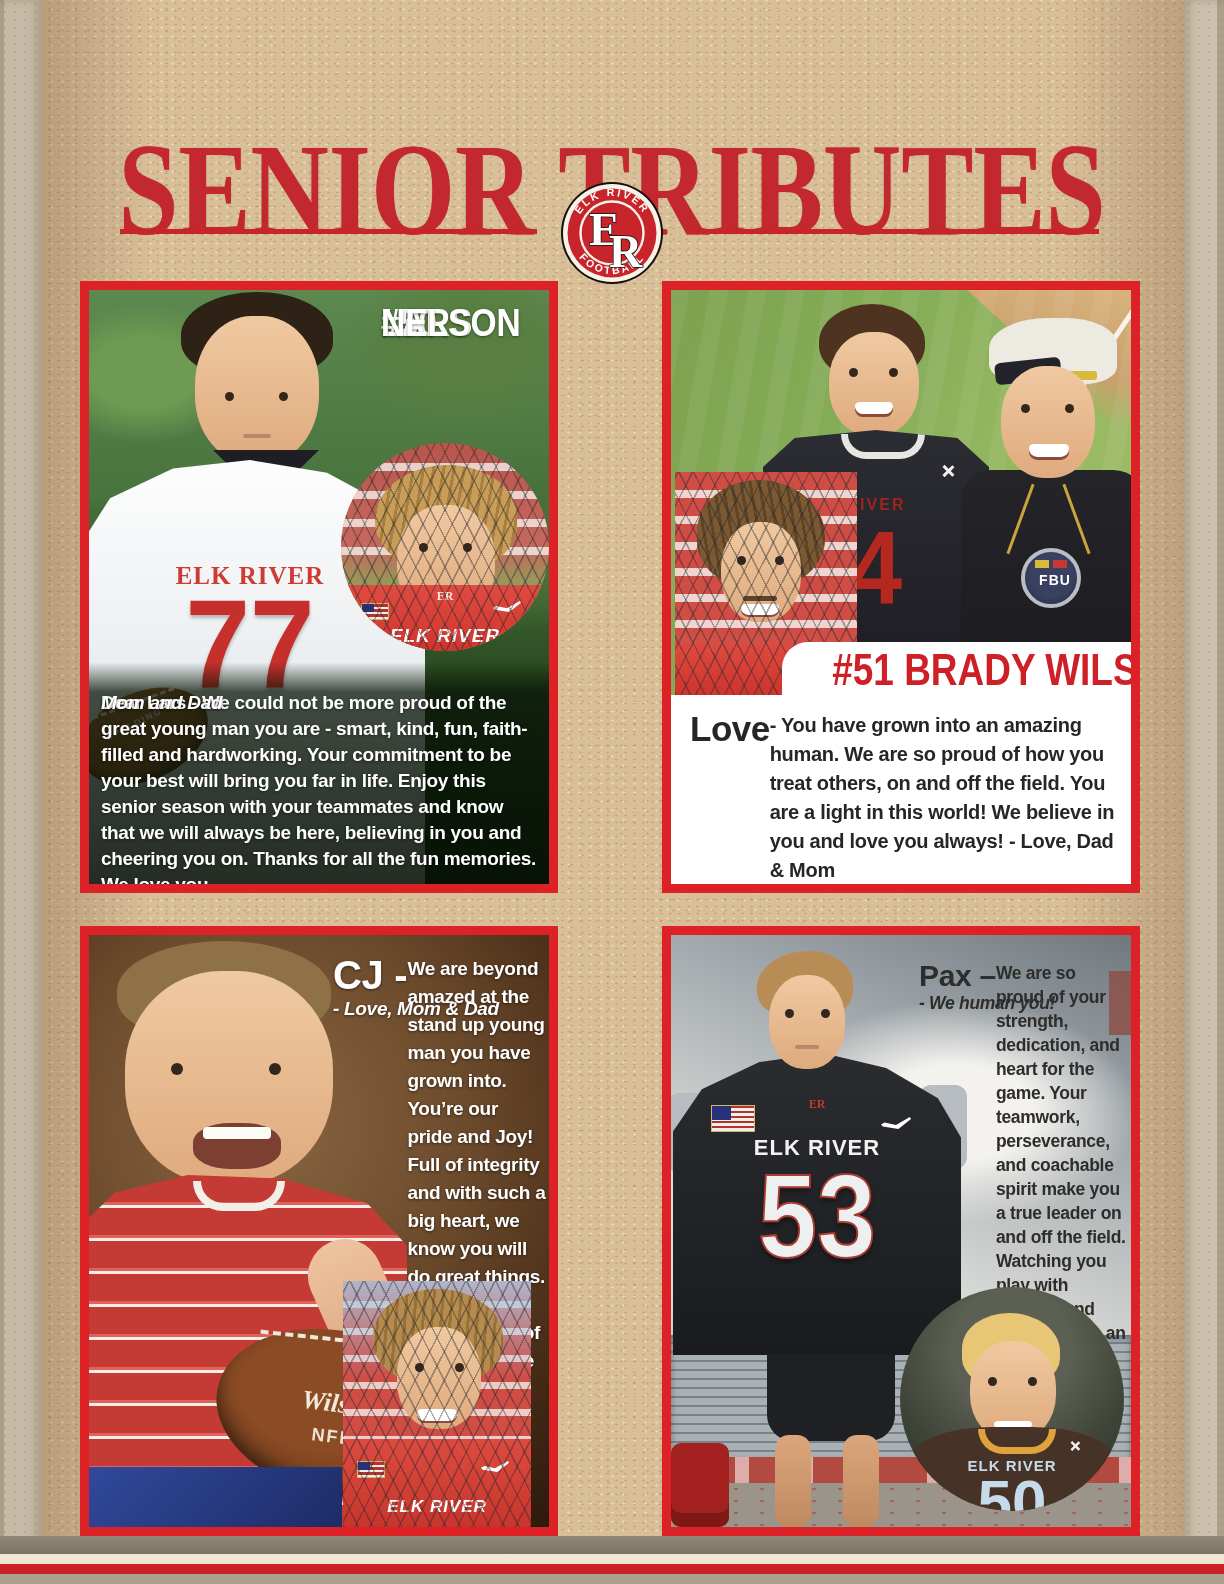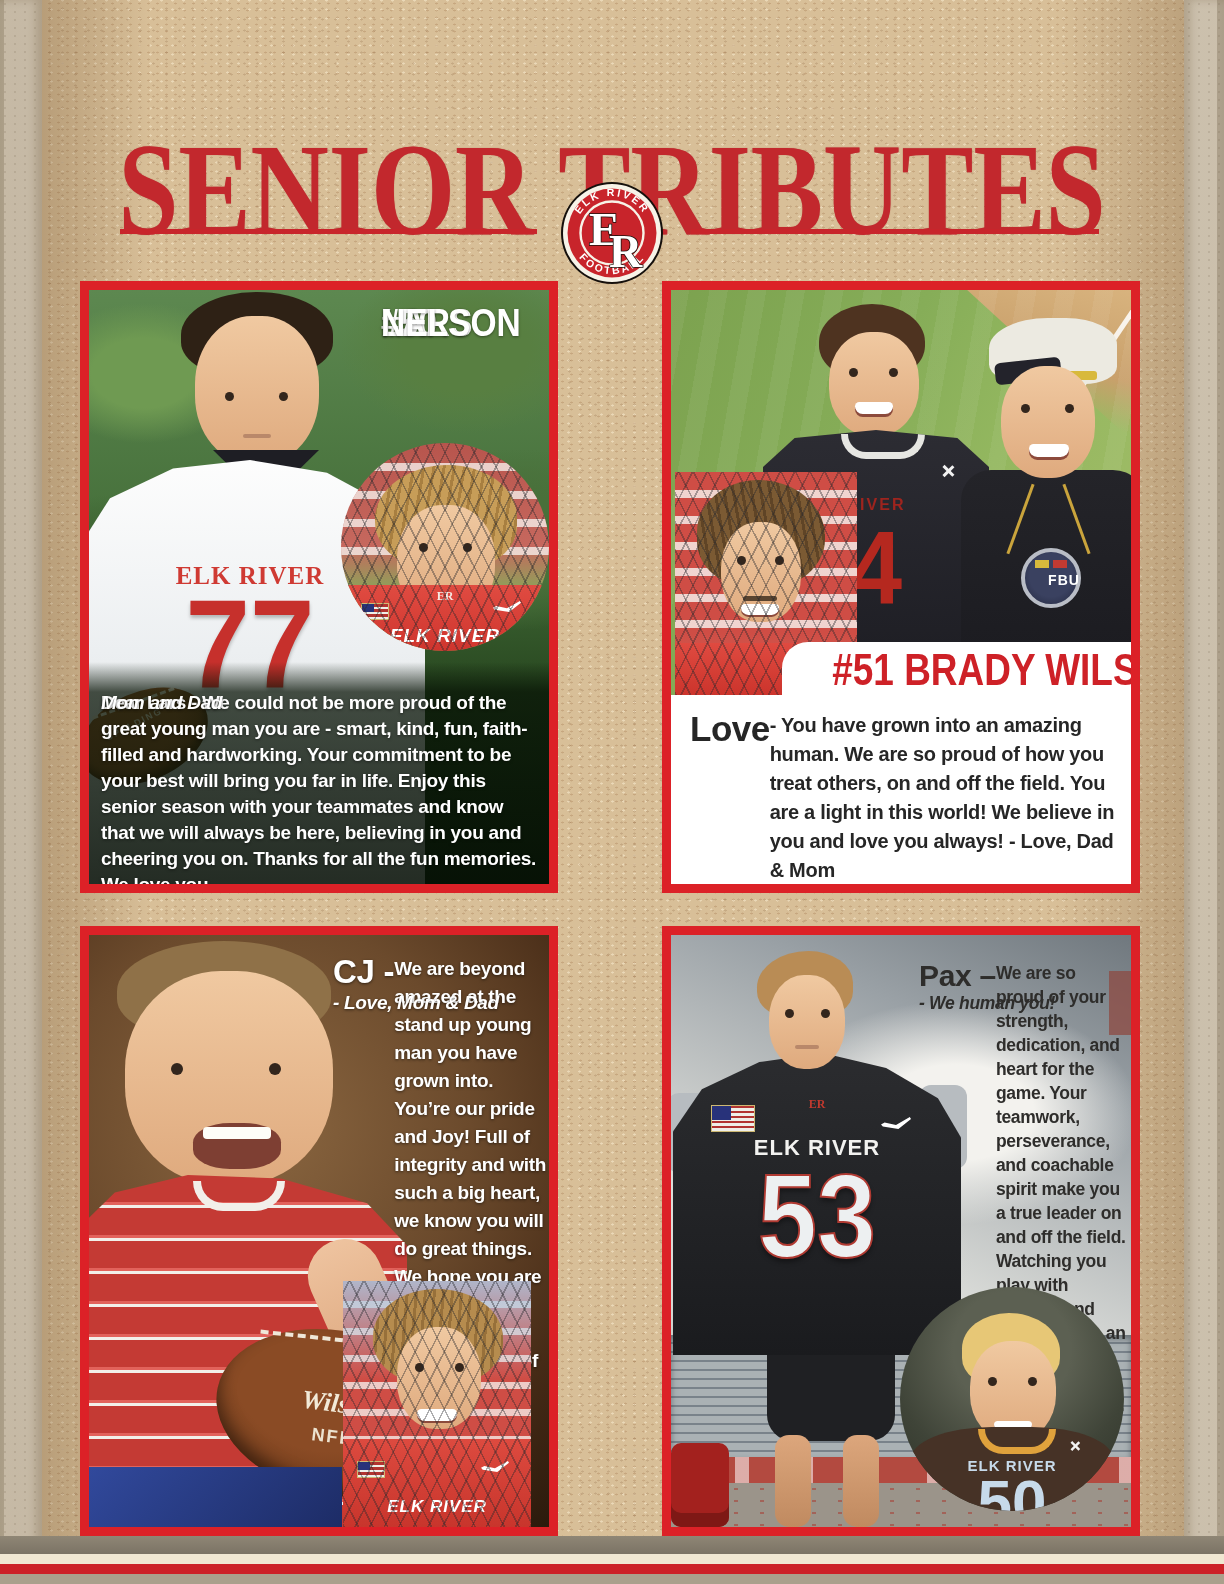--- a/index.html
+++ b/index.html
@@ -106,21 +106,21 @@
   .c2-cap::after{content:"";position:absolute;left:6px;bottom:2px;width:66px;height:22px;background:#23232b;border-radius:6px;transform:rotate(-6deg);}
   .c2-cap i{left:74px;bottom:4px;width:34px;height:9px;background:#d8b93c;border-radius:3px;}
   .c2-teen-face{left:330px;top:76px;width:94px;height:112px;}
   .c2-teen-face::before{left:20px;top:38px;box-shadow:44px 0 0 #33261d;}
   .c2-teen-face .smile{left:28px;top:78px;width:40px;height:13px;background:#fff;border-radius:5px 5px 9px 9px;box-shadow:0 3px 0 #8c4a3c;}
   .c2-teen-body{left:290px;top:180px;width:186px;height:225px;background:linear-gradient(180deg,#242429,#1a1a1f);border-radius:30px 34px 0 0;}
   .c2-chain1,.c2-chain2{width:3px;height:74px;background:#caa43c;}
   .c2-chain1{left:348px;top:192px;transform:rotate(20deg);}
   .c2-chain2{left:404px;top:192px;transform:rotate(-20deg);}
   .c2-medal{left:350px;top:258px;width:60px;height:60px;border-radius:50%;background:radial-gradient(circle at 50% 45%, #3a4160 0 55%, #23283f 100%);border:4px solid #b9bdc6;}
-  .c2-medal .fbu{left:13px;top:20px;width:100%;text-align:center;color:#fff;font-weight:700;font-size:14px;letter-spacing:1px;}
+  .c2-medal .fbu{left:4px;top:20px;width:100%;text-align:center;color:#fff;font-weight:700;font-size:14px;letter-spacing:1px;}
   .c2-medal::before{content:"";position:absolute;left:10px;top:8px;width:14px;height:8px;background:#d8b93c;box-shadow:18px 0 0 #c23a32;}
   .c2-inset{left:4px;top:182px;width:182px;height:223px;overflow:hidden;
     background:linear-gradient(180deg,#cf4d45 0 72%,#d86558 100%);}
   .c2-inset .stripes{left:0;top:0;width:100%;height:100%;
     background:repeating-linear-gradient(180deg, transparent 0 18px, rgba(248,246,242,.8) 18px 26px);}
   .c2-inset .hair{left:22px;top:8px;width:128px;height:108px;border-radius:55% 60% 52% 50%;
     background:repeating-linear-gradient(80deg,#7b5a33 0 6px,#5f4426 6px 9px);}
   .c2-inset .f{left:46px;top:50px;width:80px;height:100px;}
   .c2-inset .f::before{left:16px;top:34px;box-shadow:38px 0 0 #33261d;}
   .c2-inset .mst{left:68px;top:124px;width:34px;height:5px;background:#5a4430;border-radius:3px;}
@@ -144,21 +144,21 @@
     background:repeating-linear-gradient(180deg,#c43a34 0 27px,#e2625b 27px 30px,#f2efe9 30px 33px);
     clip-path:polygon(0 16%,12% 5%,34% 0,62% 1%,88% 8%,100% 20%,100% 100%,0 100%);}
   .c3-polo::before{content:"";position:absolute;left:118px;top:6px;width:76px;height:22px;border:8px solid #f2efe9;border-top:none;border-radius:0 0 44px 44px;}
   .c3-arm{left:238px;top:300px;width:74px;height:168px;background:linear-gradient(180deg,#eec39f,#d9a177);border-radius:38px;transform:rotate(-24deg);}
   .c3-ball{left:126px;top:396px;width:244px;height:164px;border-radius:50%;transform:rotate(12deg);
     background:radial-gradient(ellipse at 42% 32%, #8a4b25 0 45%, #5c2e11 100%);box-shadow:inset 0 -10px 16px rgba(0,0,0,.45);z-index:2;}
   .c3-ball .lace{left:30px;top:10px;width:120px;height:0;border-top:4px dashed #efe7d8;transform:rotate(-6deg);}
   .c3-ball .brand{left:0;top:58px;width:100%;text-align:center;color:#f2ead8;font-family:"Liberation Serif",serif;font-style:italic;font-weight:700;font-size:26px;transform:rotate(-5deg);}
   .c3-ball .league{left:0;top:96px;width:100%;text-align:center;color:#ece2cf;font-weight:700;font-size:18px;letter-spacing:2px;transform:rotate(-5deg);}
   .c3-text{left:244px;top:20px;width:214px;margin:0;color:#fff;font-weight:700;font-size:19px;line-height:28px;letter-spacing:-.3px;text-shadow:0 1px 3px rgba(0,0,0,.55);z-index:3;}
-  .c3-text .lead{position:static;font-size:33px;line-height:1;vertical-align:-2px;}
+  .c3-text .lead{position:static;font-size:40px;line-height:1;vertical-align:-2px;}
   .c3-text .sig{display:block;}
   .c3-inset{left:254px;top:346px;width:188px;height:246px;overflow:hidden;z-index:4;
     background:linear-gradient(180deg,#cf4d45 0 70%,#c2443c 100%);}
   .c3-inset .sky{left:0;top:0;width:100%;height:40%;background:linear-gradient(180deg, rgba(170,200,225,.85), rgba(170,200,225,0));}
   .c3-inset .stripes{left:0;top:0;width:100%;height:100%;background:repeating-linear-gradient(180deg, transparent 0 20px, rgba(248,246,242,.75) 20px 27px);}
   .c3-inset .hair{left:30px;top:8px;width:130px;height:96px;border-radius:56% 58% 50% 52%;
     background:repeating-linear-gradient(95deg,#b68c4e 0 6px,#97703a 6px 9px);}
   .c3-inset .f{left:54px;top:46px;width:84px;height:102px;}
   .c3-inset .f::before{left:18px;top:36px;box-shadow:40px 0 0 #33261d;}
   .c3-inset .smile{left:74px;top:128px;width:40px;height:12px;background:#fff;border-radius:5px 5px 9px 9px;box-shadow:0 2px 0 #8c4a3c;}

